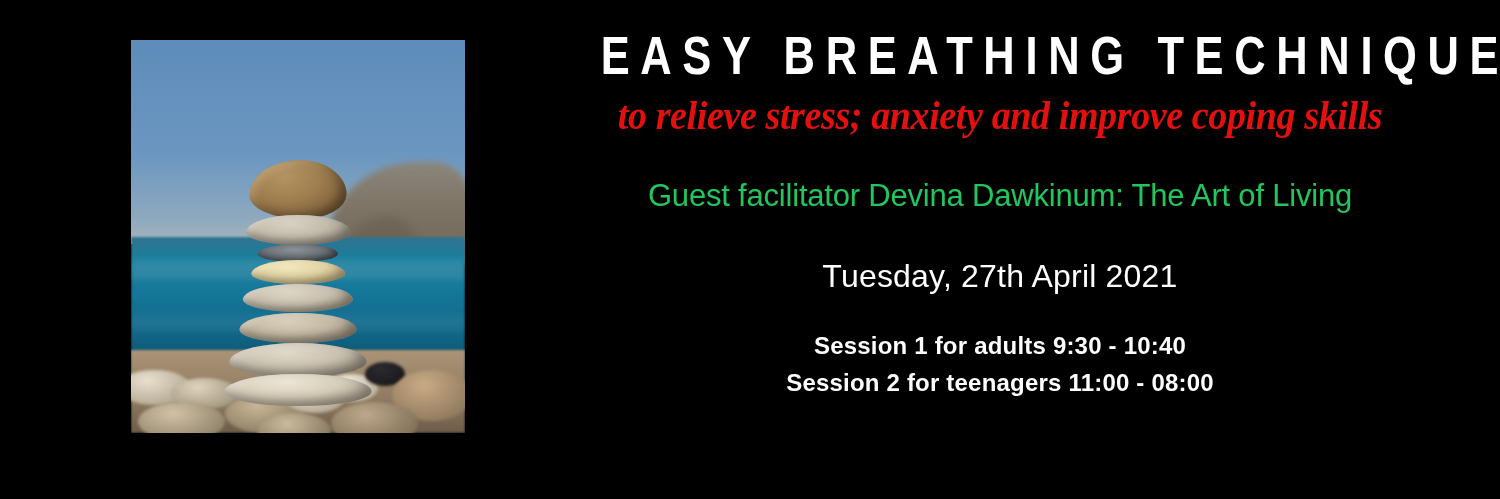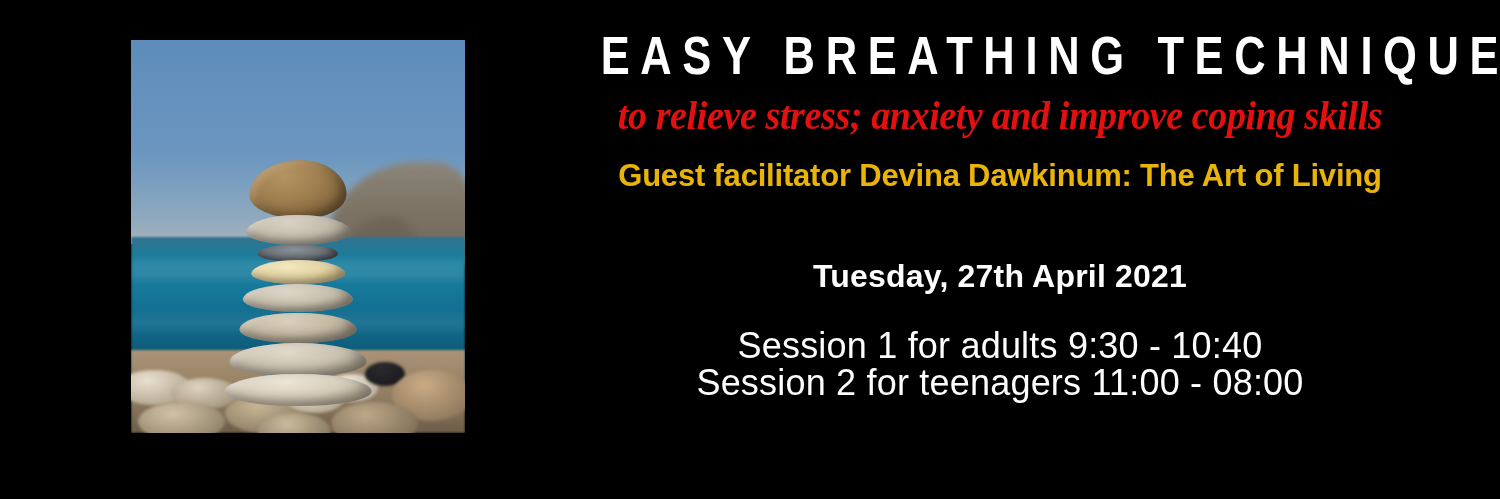--- a/index.html
+++ b/index.html
@@ -195,49 +195,49 @@
     font-style: italic;
     font-size: 40px;
     line-height: 46px;
     letter-spacing: -0.4px;
     transform: scaleX(0.95);
     white-space: nowrap;
   }
   #facilitator {
     position: absolute;
     left: 0; right: 0;
-    top: 156px;
-    color: #eab308;
-    font-family: "Liberation Sans", sans-serif;
-    font-weight: 700;
+    top: 176px;
+    color: #22c55e;
+    font-family: "Liberation Sans", sans-serif;
+    font-weight: 400;
     font-size: 31px;
     line-height: 40px;
     letter-spacing: -0.2px;
     white-space: nowrap;
   }
   #event-date {
     position: absolute;
     left: 0; right: 0;
     top: 255px;
     color: #fdfdfd;
     font-family: "Liberation Sans", sans-serif;
-    font-weight: 700;
+    font-weight: 400;
     font-size: 32px;
     line-height: 42px;
     letter-spacing: 0.2px;
     white-space: nowrap;
   }
   #sessions {
     position: absolute;
     left: 0; right: 0;
     top: 327px;
     color: #fdfdfd;
     font-family: "Liberation Sans", sans-serif;
-    font-weight: 400;
-    font-size: 36px;
+    font-weight: 700;
+    font-size: 24px;
     line-height: 37px;
     letter-spacing: 0.2px;
     white-space: nowrap;
   }
   #sessions .session-line { display: block; }
 </style>
 </head>
 <body>
 
 <div id="banner">

